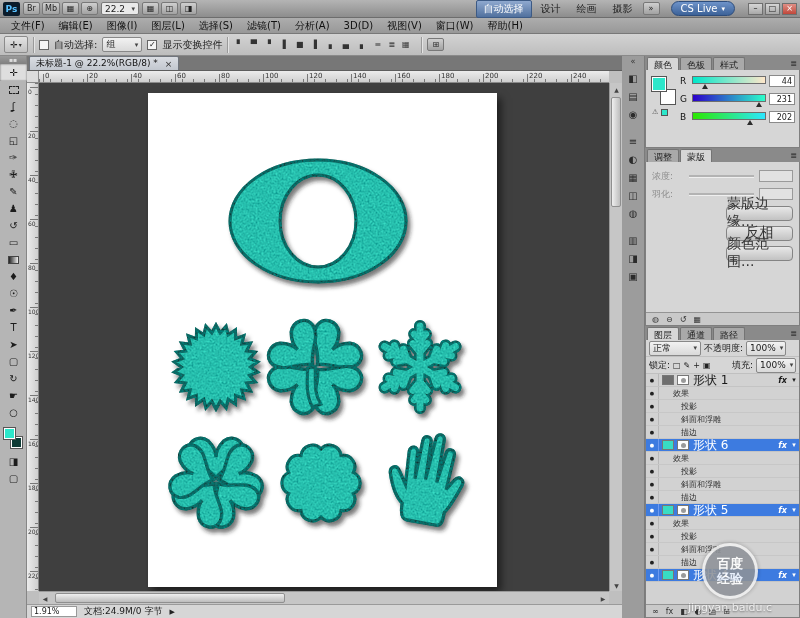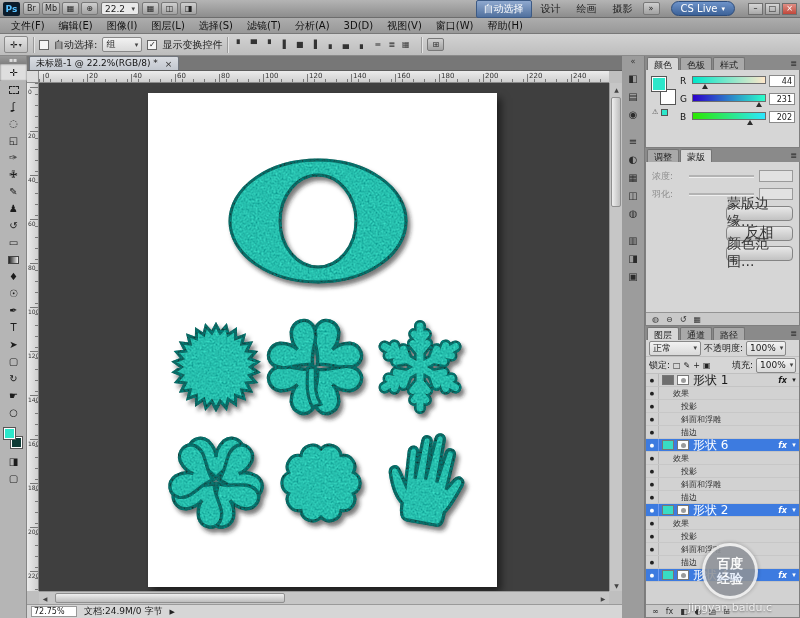--- a/index.html
+++ b/index.html
@@ -509,21 +509,21 @@
         <span class="thumb-v"></span>
         <span class="sb-arrow" style="bottom:0">▼</span>
       </div>
       <div class="scroll-h">
         <span class="sb-arrow" style="left:0;width:12px">◀</span>
         <span class="thumb-h"></span>
         <span class="sb-arrow" style="right:0;width:12px">▶</span>
       </div>
       <div class="status">
         <span class="zoombox">
-            <span>72.75%</span>
+            <span>1.91%</span>
           </span>
         <span>文档:24.9M/0 字节</span>
         <span class="arr">▶</span>
       </div>
     </div>
   </div>
 
   <div class="dock">
     <div class="strip">
       <span class="collapse">«</span>
@@ -707,21 +707,21 @@
                 <span class="elabel">斜面和浮雕</span>
               </div>
               <div class="erow sub">
                 <span class="eyec">●</span>
                 <span class="elabel">描边</span>
               </div>
               <div class="lrow sel" style="background: rgb(61, 123, 224);">
                 <span class="eyec">●</span>
                 <span class="thumb"></span>
                 <span class="vthumb"></span>
-                <span class="lname">形状 2</span>
+                <span class="lname">形状 5</span>
                 <span class="fxb">fx</span>
                 <span class="caret">▾</span>
               </div>
               <div class="erow">
                 <span class="eyec">●</span>
                 <span class="elabel">效果</span>
               </div>
               <div class="erow sub">
                 <span class="eyec">●</span>
                 <span class="elabel">投影</span>

